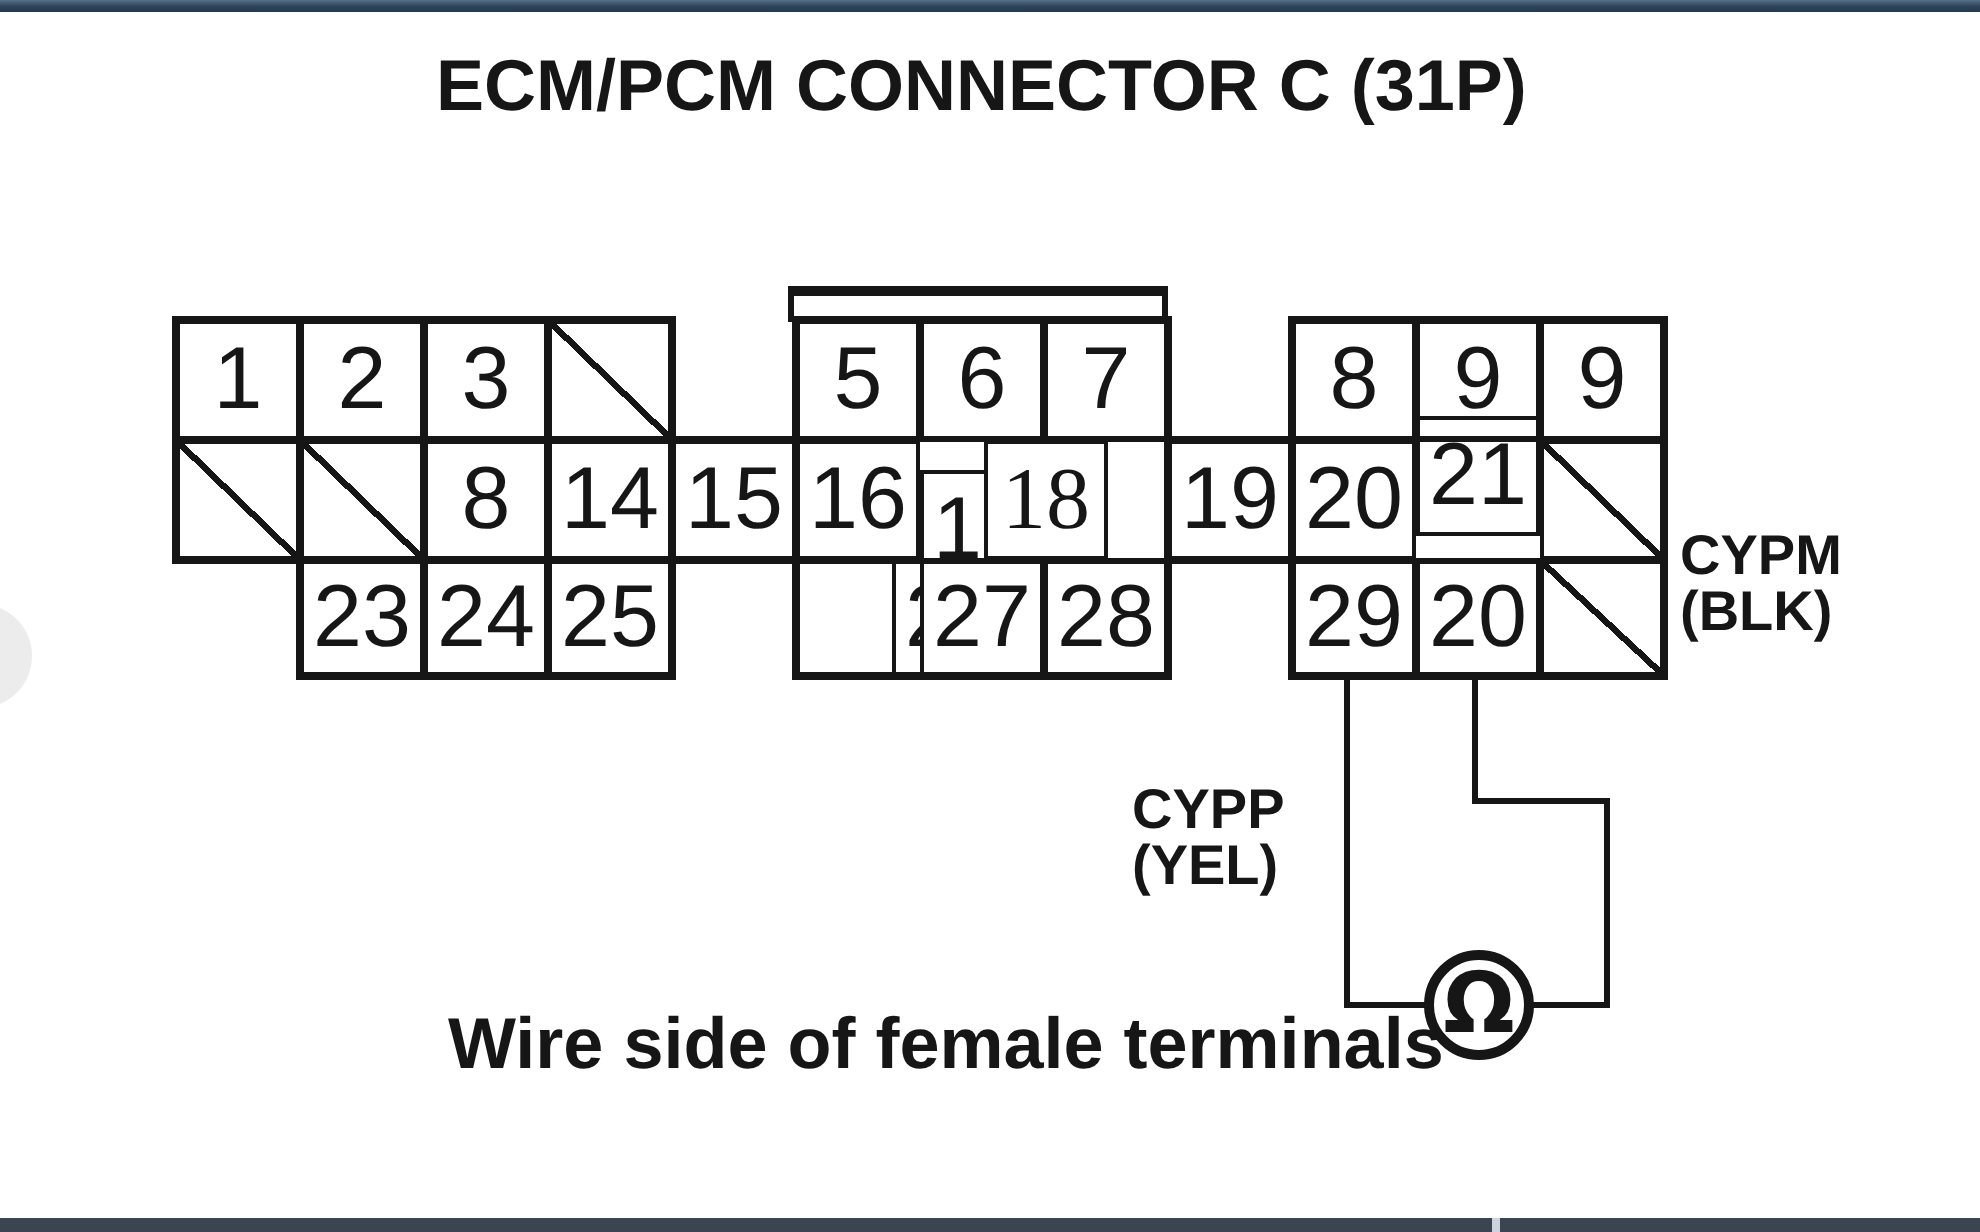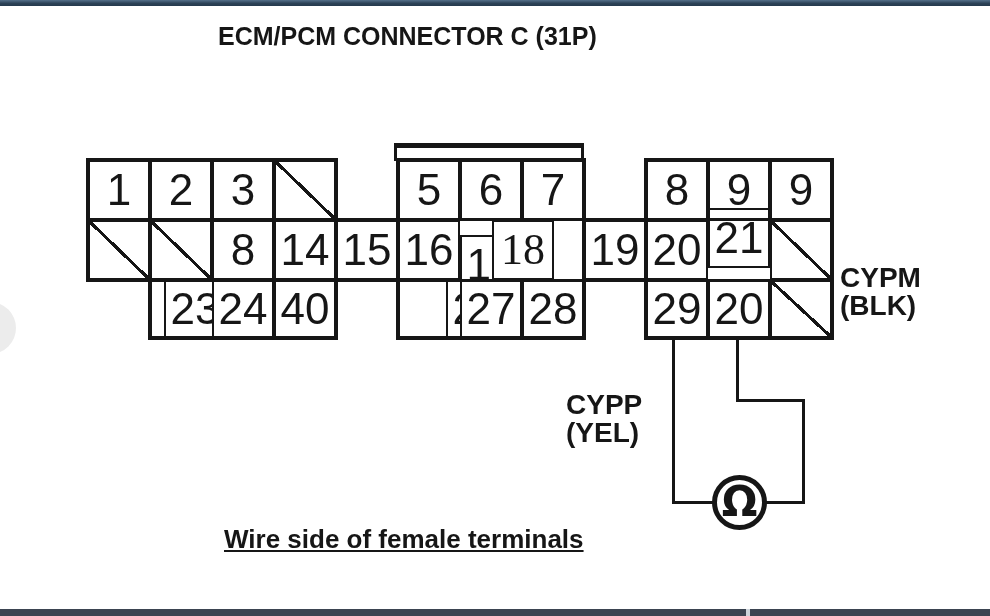--- a/index.html
+++ b/index.html
@@ -24,26 +24,26 @@
     background:#ccd3da;
   }
   
   #edge-circle{
     left:-36px;top:302px;width:52px;height:52px;border-radius:50%;
     background:#ececec;
   }
   
   #title{
     left:218px;top:22px;width:560px;
-    font-size:25px;font-weight:bold;letter-spacing:0px;
+    font-size:36px;font-weight:bold;letter-spacing:0px;
     white-space:nowrap;
   }
   #caption{
-    left:224px;top:524px;width:520px;
-    font-size:26px;font-weight:bold;white-space:nowrap;text-decoration:underline;
+    left:224px;top:501px;width:520px;
+    font-size:36px;font-weight:bold;white-space:nowrap;
   }
   
   .cell{
     position:absolute;box-sizing:border-box;
     border:2px solid #161616;background:#ffffff;
     display:flex;align-items:center;justify-content:center;
     font-size:44px;line-height:1;color:#161616;
     font-family:"Liberation Sans",sans-serif;
   }
   .cell.slash{
@@ -112,23 +112,23 @@
       <div class="cell" style="left: 212px; top: 220px; width: 62px; height: 60px;">8</div>
       <div class="cell" style="left: 274px; top: 220px; width: 62px; height: 60px;">14</div>
       <div class="cell" style="left: 336px; top: 220px; width: 62px; height: 60px;">15</div>
       <div class="cell" style="left: 398px; top: 220px; width: 62px; height: 60px; text-align: center;">16</div>
       <div class="cell" style="left: 460px; top: 220px; width: 62px; height: 60px; margin-top: 15px;">17</div>
       <div class="cell" style="left: 492px; top: 220px; width: 62px; height: 60px; font-family: Liberation Serif, serif;">18</div>
       <div class="cell" style="left: 584px; top: 220px; width: 62px; height: 60px;">19</div>
       <div class="cell" style="left: 646px; top: 220px; width: 62px; height: 60px;">20</div>
       <div class="cell" style="left: 708px; top: 208px; width: 62px; height: 60px; text-align: right;">21</div>
       <div class="cell slash" style="left: 770px; top: 220px; width: 62px; height: 60px;"></div>
-      <div class="cell" style="left: 164px; top: 280px; width: 62px; height: 58px;">23</div>
+      <div class="cell" style="left: 150px; top: 280px; width: 62px; height: 58px;">23</div>
       <div class="cell" style="left: 212px; top: 280px; width: 62px; height: 58px;">24</div>
-      <div class="cell" style="left: 274px; top: 280px; width: 62px; height: 58px;">40</div>
+      <div class="cell" style="left: 274px; top: 280px; width: 62px; height: 58px;">25</div>
       <div class="cell" style="left: 398px; top: 280px; width: 62px; height: 58px; margin-left: 48px;">26</div>
       <div class="cell" style="left: 460px; top: 280px; width: 62px; height: 58px;">27</div>
       <div class="cell" style="left: 522px; top: 280px; width: 62px; height: 58px;">28</div>
       <div class="cell" style="left: 646px; top: 280px; width: 62px; height: 58px;">29</div>
       <div class="cell" style="left: 708px; top: 280px; width: 62px; height: 58px;">20</div>
       <div class="cell slash" style="left: 770px; top: 280px; width: 62px; height: 58px;"></div>
     </div>
 
   <div class="outline" style="left:86px;top:218px;width:748px;height:64px;"></div>
   <div class="outline thick" style="left:86px;top:158px;width:252px;height:124px;"></div>

